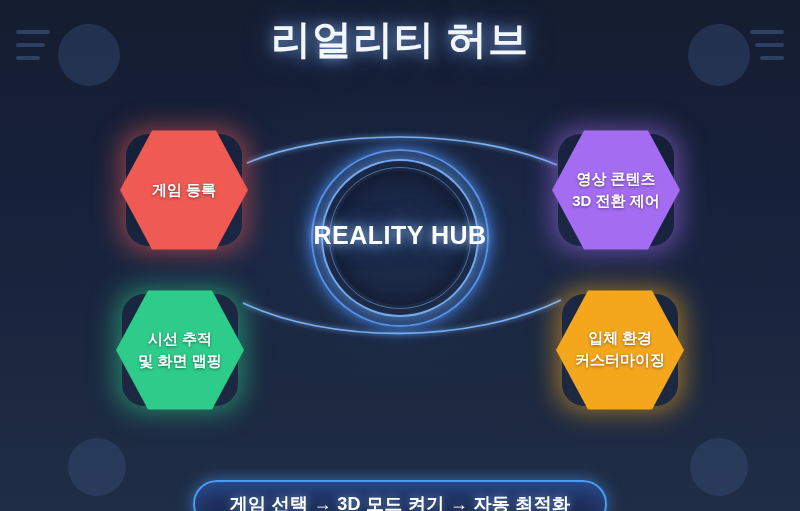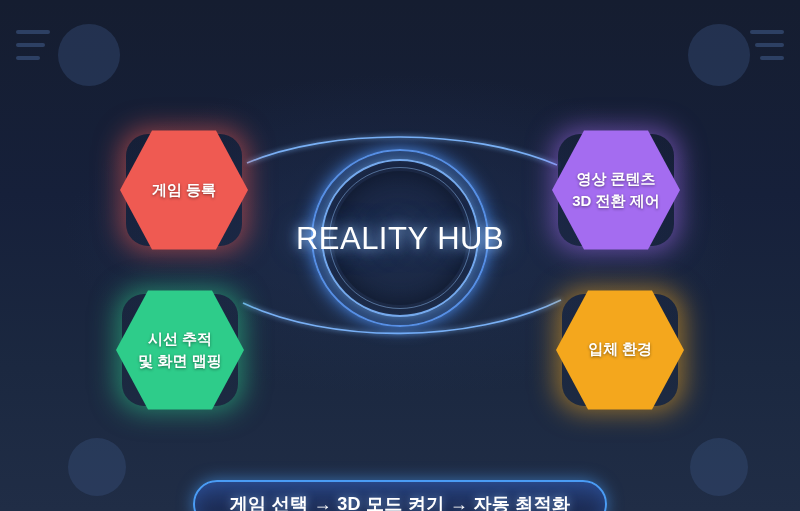--- a/index.html
+++ b/index.html
@@ -127,22 +127,22 @@
     border-radius: 50%;
     background: radial-gradient(circle at 42% 34%, #5d7ba8 0%, #3f5madd 1%, #3d5277 45%, #27354f 78%, #1d2840 100%);
     box-shadow: inset 0 0 26px rgba(10,18,34,0.8);
   }
   .hub-label {
     position: absolute;
     left: -40px;
     top: 66px;
     width: 246px;
     text-align: center;
-    font-size: 31px;
-    font-weight: normal;
+    font-size: 25px;
+    font-weight: bold;
     letter-spacing: 0.5px;
     color: #ffffff;
     text-shadow: 0 0 12px rgba(160,205,255,0.95), 0 0 26px rgba(90,150,255,0.6);
     z-index: 5;
   }
 
   
   .hex {
     position: absolute;
     width: 128px;
@@ -222,20 +222,21 @@
     <span></span>
     <span></span>
   </div>
   <div class="deco-lines menu-right">
     <span></span>
     <span></span>
     <span></span>
   </div>
 
   <div class="header">
+    <div class="title">리얼리티 허브</div>
   </div>
 
   <svg class="connectors" viewBox="0 0 800 511">
     <defs>
       <filter id="lineGlow" x="-50%" y="-50%" width="200%" height="200%">
         <feGaussianBlur stdDeviation="2.4" result="b"></feGaussianBlur>
         <feMerge>
           <feMergeNode in="b"></feMergeNode>
           <feMergeNode in="SourceGraphic"></feMergeNode>
         </feMerge>
@@ -273,20 +274,21 @@
     <div class="hex" style="background: rgb(46, 204, 138);">
       <span>시선 추적</span>
       <span>및 화면 맵핑</span>
     </div>
   </div>
 
   <div class="hex-wrap hex-br">
     <div class="hex-glow" style="box-shadow: rgba(244, 167, 29, 0.55) 0px 0px 26px 6px;"></div>
     <div class="hex" style="background: rgb(244, 167, 29); font-family: Liberation Serif, serif;">
       <span>입체 환경</span>
+      <span>커스터마이징</span>
     </div>
   </div>
 
   <div class="pill">
     <span class="pill-text">게임 선택 → 3D 모드 켜기 → 자동 최적화</span>
   </div>
 
 </div>
 
 </body></html>

